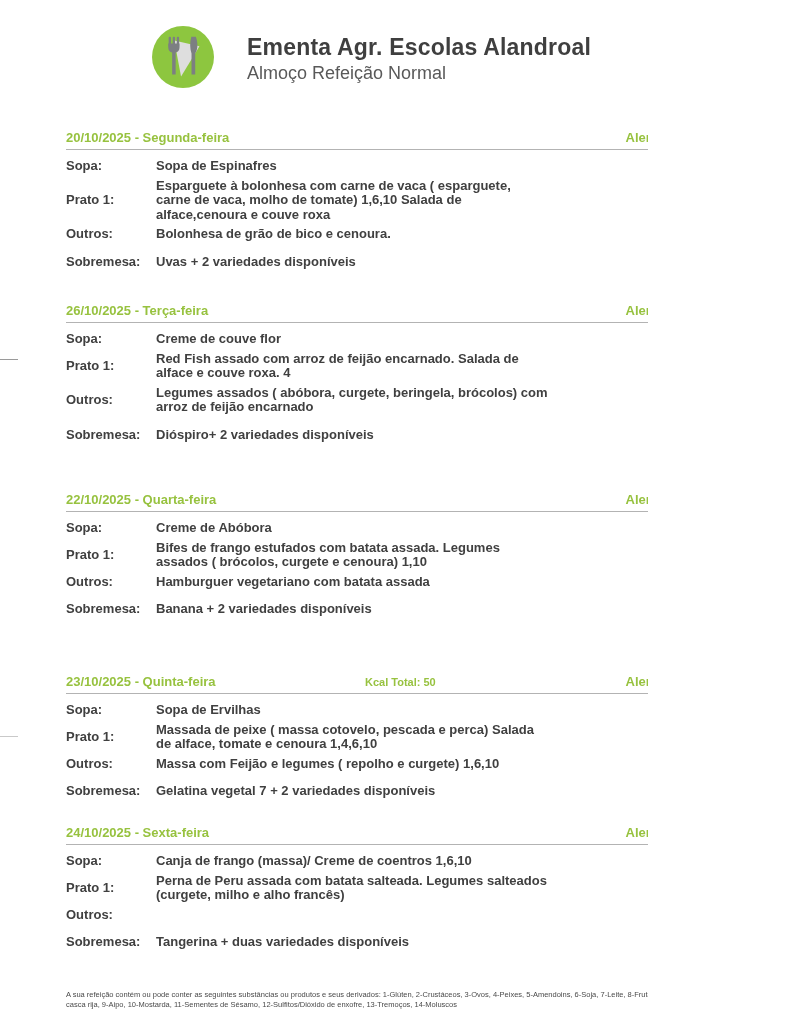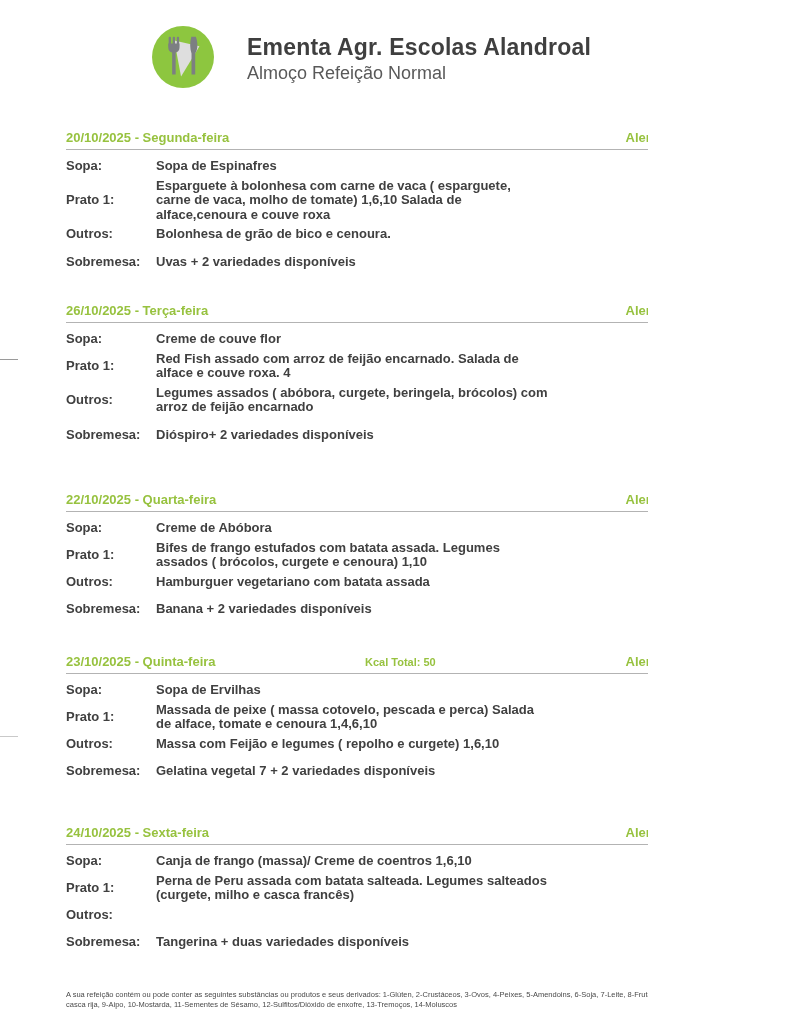--- a/index.html
+++ b/index.html
@@ -52,21 +52,21 @@
 
   
   .day {
     position: absolute;
     left: 66px;
     width: 634px;
   }
   .day.d0 { top: 130px; }
   .day.d1 { top: 303px; }
   .day.d2 { top: 492px; }
-  .day.d3 { top: 654px; }
+  .day.d3 { top: 674px; }
   .day.d4 { top: 825px; }
 
   .day-header {
     position: relative;
     display: flex;
     justify-content: space-between;
     align-items: baseline;
     border-bottom: 1px solid #b3b3b3;
     padding-bottom: 4px;
   }
@@ -268,21 +268,21 @@
       <span class="allergens-label">Alergénicos</span>
     </div>
     <div class="rows">
       <div class="menu-row">
         <span class="menu-label">Sopa:</span>
         <span class="menu-value">Canja de frango (massa)/ Creme de coentros 1,6,10</span>
       </div>
       <div class="menu-row">
         <span class="menu-label">Prato 1:</span>
         <span class="menu-value">Perna de Peru assada com batata salteada. Legumes salteados
-(curgete, milho e casca francês)</span>
+(curgete, milho e alho francês)</span>
       </div>
       <div class="menu-row">
         <span class="menu-label">Outros:</span>
       </div>
       <div class="menu-row sobremesa">
         <span class="menu-label">Sobremesa:</span>
         <span class="menu-value">Tangerina + duas variedades disponíveis</span>
       </div>
     </div>
   </section>

